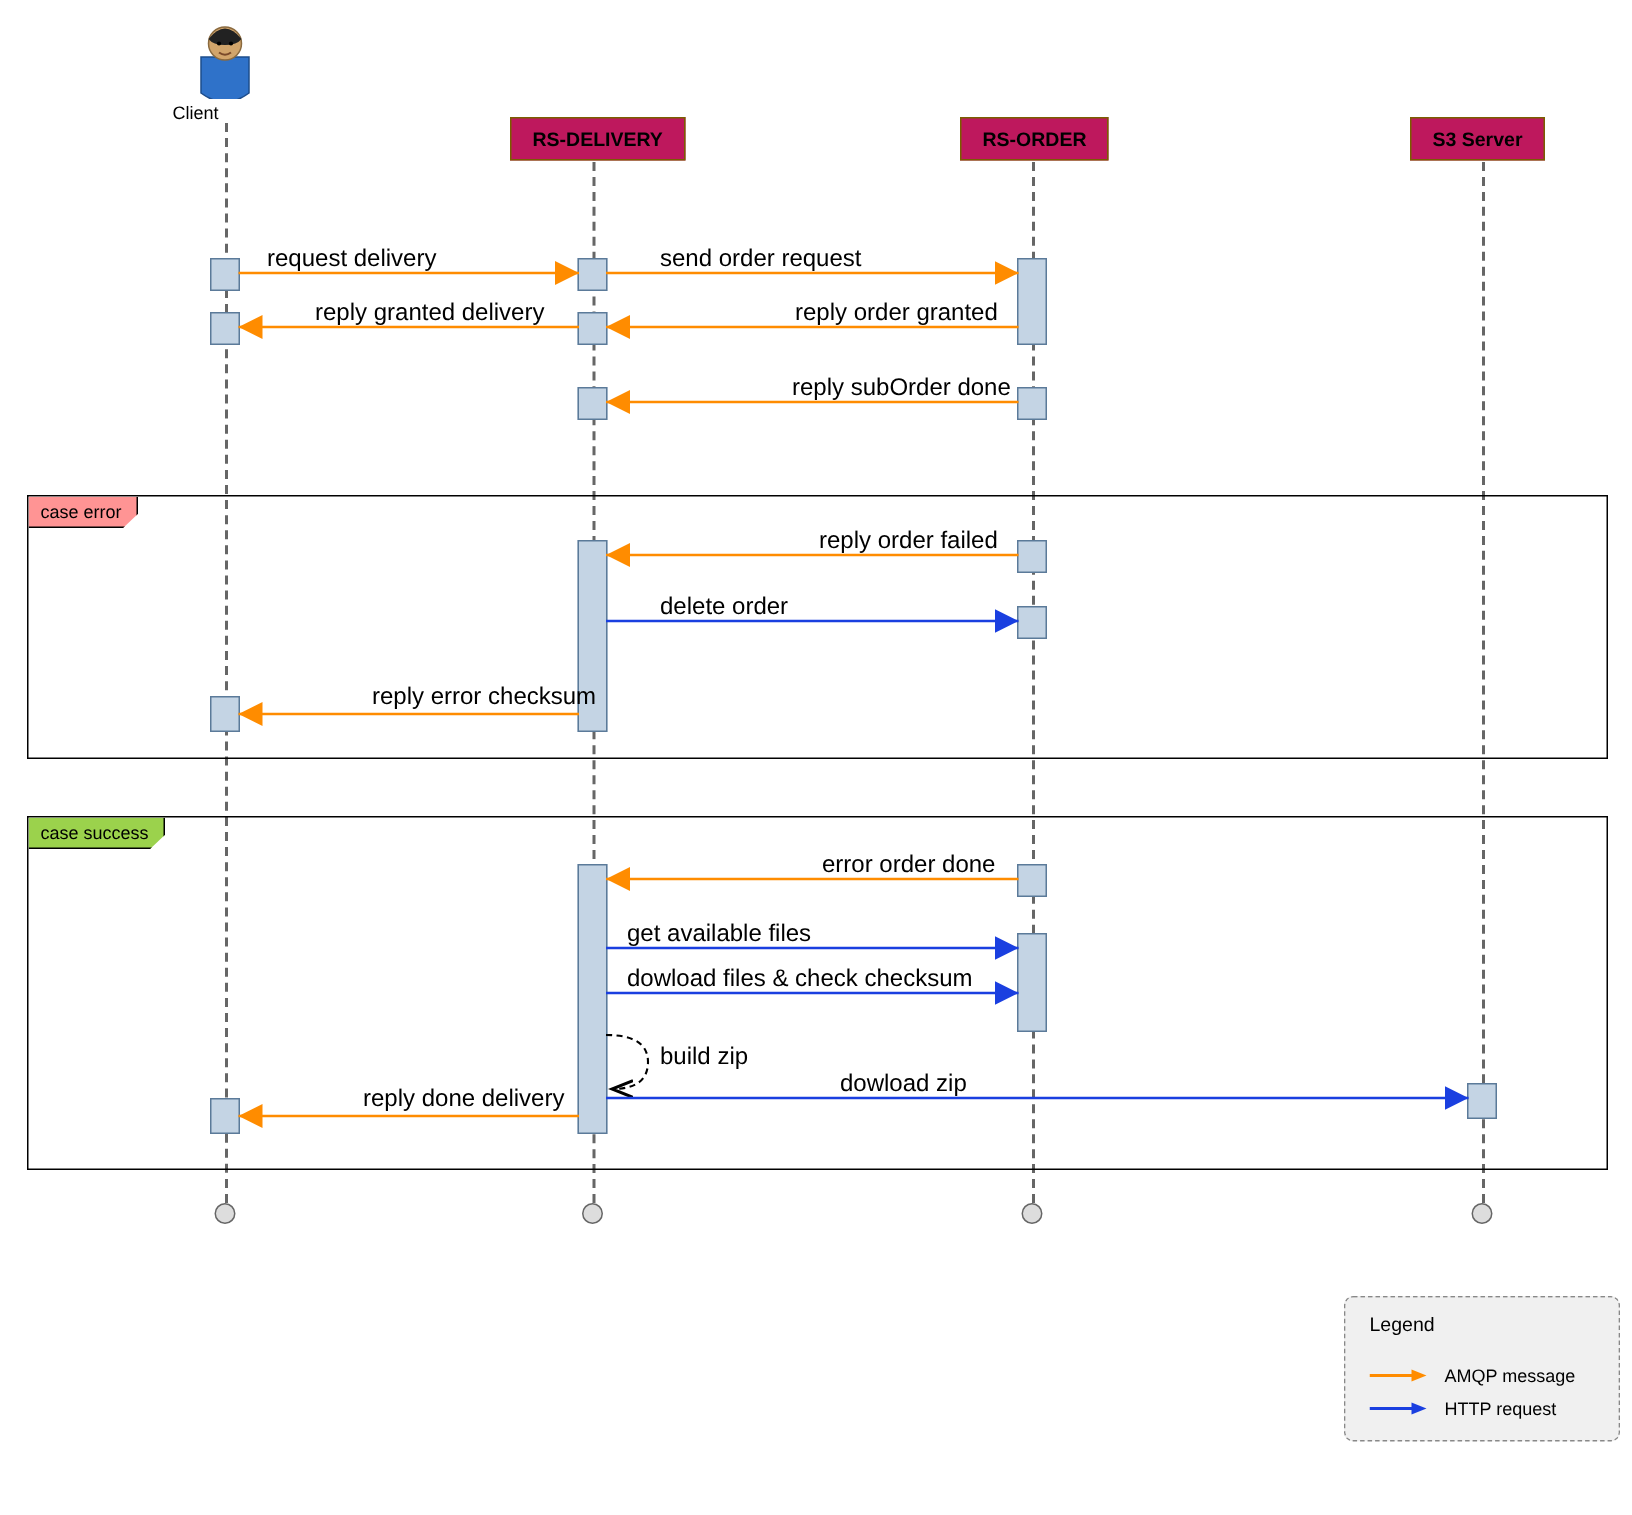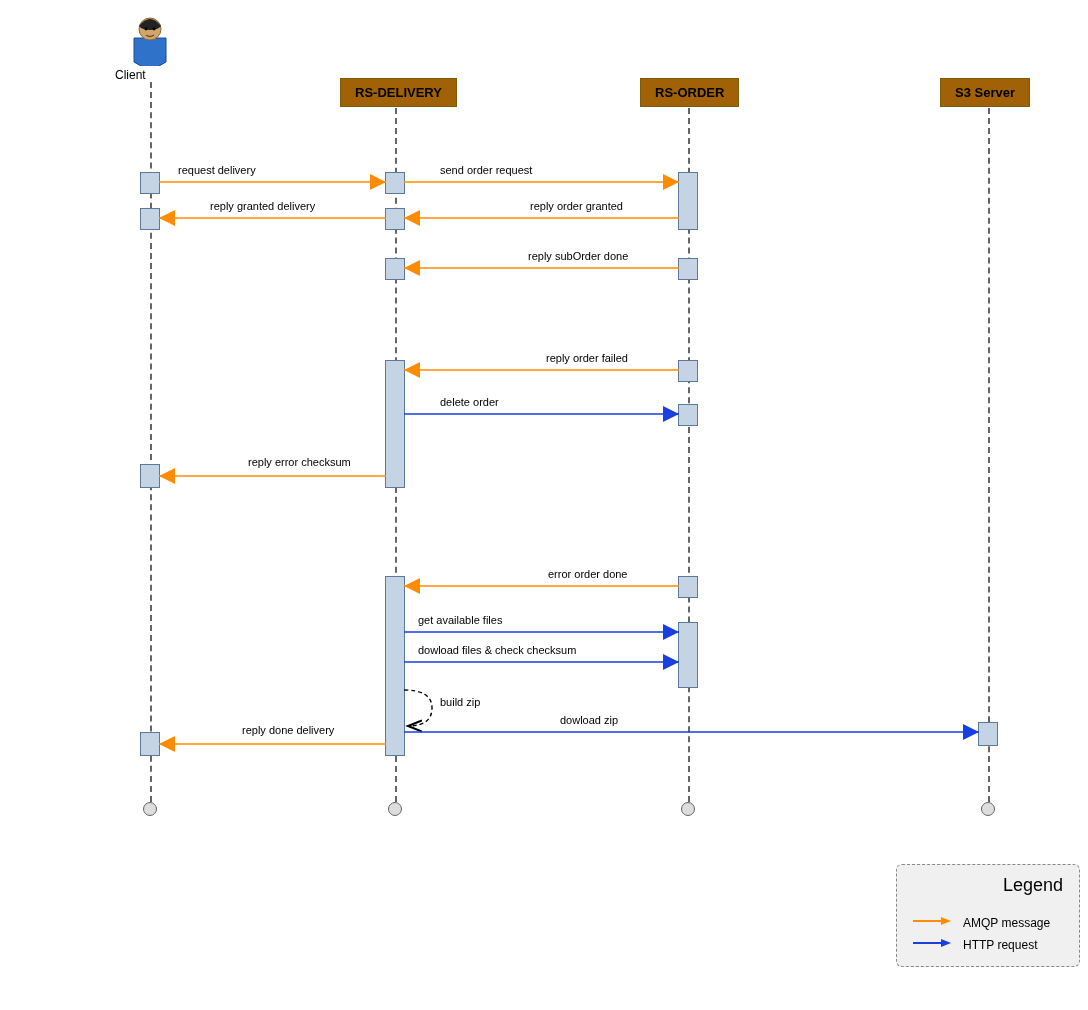--- a/index.html
+++ b/index.html
@@ -1,31 +1,31 @@
 <!DOCTYPE html>
 <html><head>
 <meta charset="utf-8">
 <style>
   html,body{margin:0;padding:0;font-family:Verdana,Geneva,sans-serif;font-size:12px;color:#000;background:#fff}
   #stage{position:relative;width:1088px;height:1010px}
   .participant{position:absolute;text-align:left}
-  .participant-box{display:inline-block;padding:6px 14px;border:1.5px solid #7a5e00;background:#a16207;font-weight:bold;font-size:13px}
+  .participant-box{display:inline-block;padding:6px 14px;border:1.5px solid #7a5e00;background:#be185d;font-weight:bold;font-size:13px}
   .actor svg{display:block;margin:0 auto}
   .actor-label{margin-top:2px}
   .lifeline{position:absolute;width:0;border-left:2px dashed #666}
   .lifeline-end{position:absolute;width:12px;height:12px;border:1.5px solid #666;border-radius:50%;background:#ddd;transform:translate(-50%,0)}
   .activation{position:absolute;width:18px;border:1.5px solid #5b7a99;background:#c4d4e4;transform:translateX(-50%)}
   .fragment{position:absolute;border:1px solid #000;background:transparent}
   .fragment-label{position:absolute;top:0;left:0;padding:3px 10px 3px 8px;border-right:1px solid #000;border-bottom:1px solid #000;font-size:12px;clip-path:polygon(0 0,100% 0,100% 55%,calc(100% - 10px) 100%,0 100%)}
   .frag-red{background:#ff9494}
   .frag-green{background:#9bd24c}
-  .msg-label{position:absolute;white-space:nowrap;font-size:11px}
+  .msg-label{position:absolute;white-space:nowrap;font-size:16px}
   .legend{position:absolute;border:1.5px dashed #888;background:#f0f0f0;border-radius:6px;padding:10px 16px 14px 16px}
-  .legend-title{text-align:right;font-size:18px;margin-bottom:20px}
-  .legend-row{display:flex;gap:10px;margin-top:8px;font-size:12px}
+  .legend-title{text-align:left;font-size:13px;margin-bottom:20px}
+  .legend-row{display:flex;align-items:center;gap:10px;margin-top:8px;font-size:12px}
   .legend-row svg{flex:0 0 auto}
 </style>
 </head>
 <body>
 
 <div id="stage">
 
   <div class="participant actor" style="left:115px;top:14px;width:70px">
     <svg width="44" height="52" viewBox="0 0 44 52">
       <path d="M6 24 h32 v24 q-8 6 -16 6 q-8 0 -16 -6 z" fill="#2f72c9" stroke="#1d4d8c"></path>
@@ -59,25 +59,31 @@
   <div class="lifeline-end" style="left:988px;top:802px"></div>
 
   <div class="activation" style="left:150px;top:172px;height:20px"></div>
   <div class="activation" style="left:150px;top:208px;height:20px"></div>
   <div class="activation" style="left:395px;top:172px;height:20px"></div>
   <div class="activation" style="left:395px;top:208px;height:20px"></div>
   <div class="activation" style="left:395px;top:258px;height:20px"></div>
   <div class="activation" style="left:688px;top:172px;height:56px"></div>
   <div class="activation" style="left:688px;top:258px;height:20px"></div>
 
+  <div class="fragment" style="left:18px;top:330px;width:1052px;height:174px">
+    <div class="fragment-label frag-red">case error</div>
+  </div>
   <div class="activation" style="left:688px;top:360px;height:20px"></div>
   <div class="activation" style="left:688px;top:404px;height:20px"></div>
   <div class="activation" style="left:395px;top:360px;height:126px"></div>
   <div class="activation" style="left:150px;top:464px;height:22px"></div>
 
+  <div class="fragment" style="left:18px;top:544px;width:1052px;height:234px">
+    <div class="fragment-label frag-green">case success</div>
+  </div>
   <div class="activation" style="left:688px;top:576px;height:20px"></div>
   <div class="activation" style="left:688px;top:622px;height:64px"></div>
   <div class="activation" style="left:395px;top:576px;height:178px"></div>
   <div class="activation" style="left:988px;top:722px;height:22px"></div>
   <div class="activation" style="left:150px;top:732px;height:22px"></div>
 
   <svg width="1088" height="1010" style="position:absolute;left:0;top:0;pointer-events:none">
     <defs>
       <marker id="arr-orange-r" markerWidth="12" markerHeight="10" refX="10" refY="5" orient="auto">
         <path d="M0 0 L10 5 L0 10 z" fill="#ff8c00"></path>

